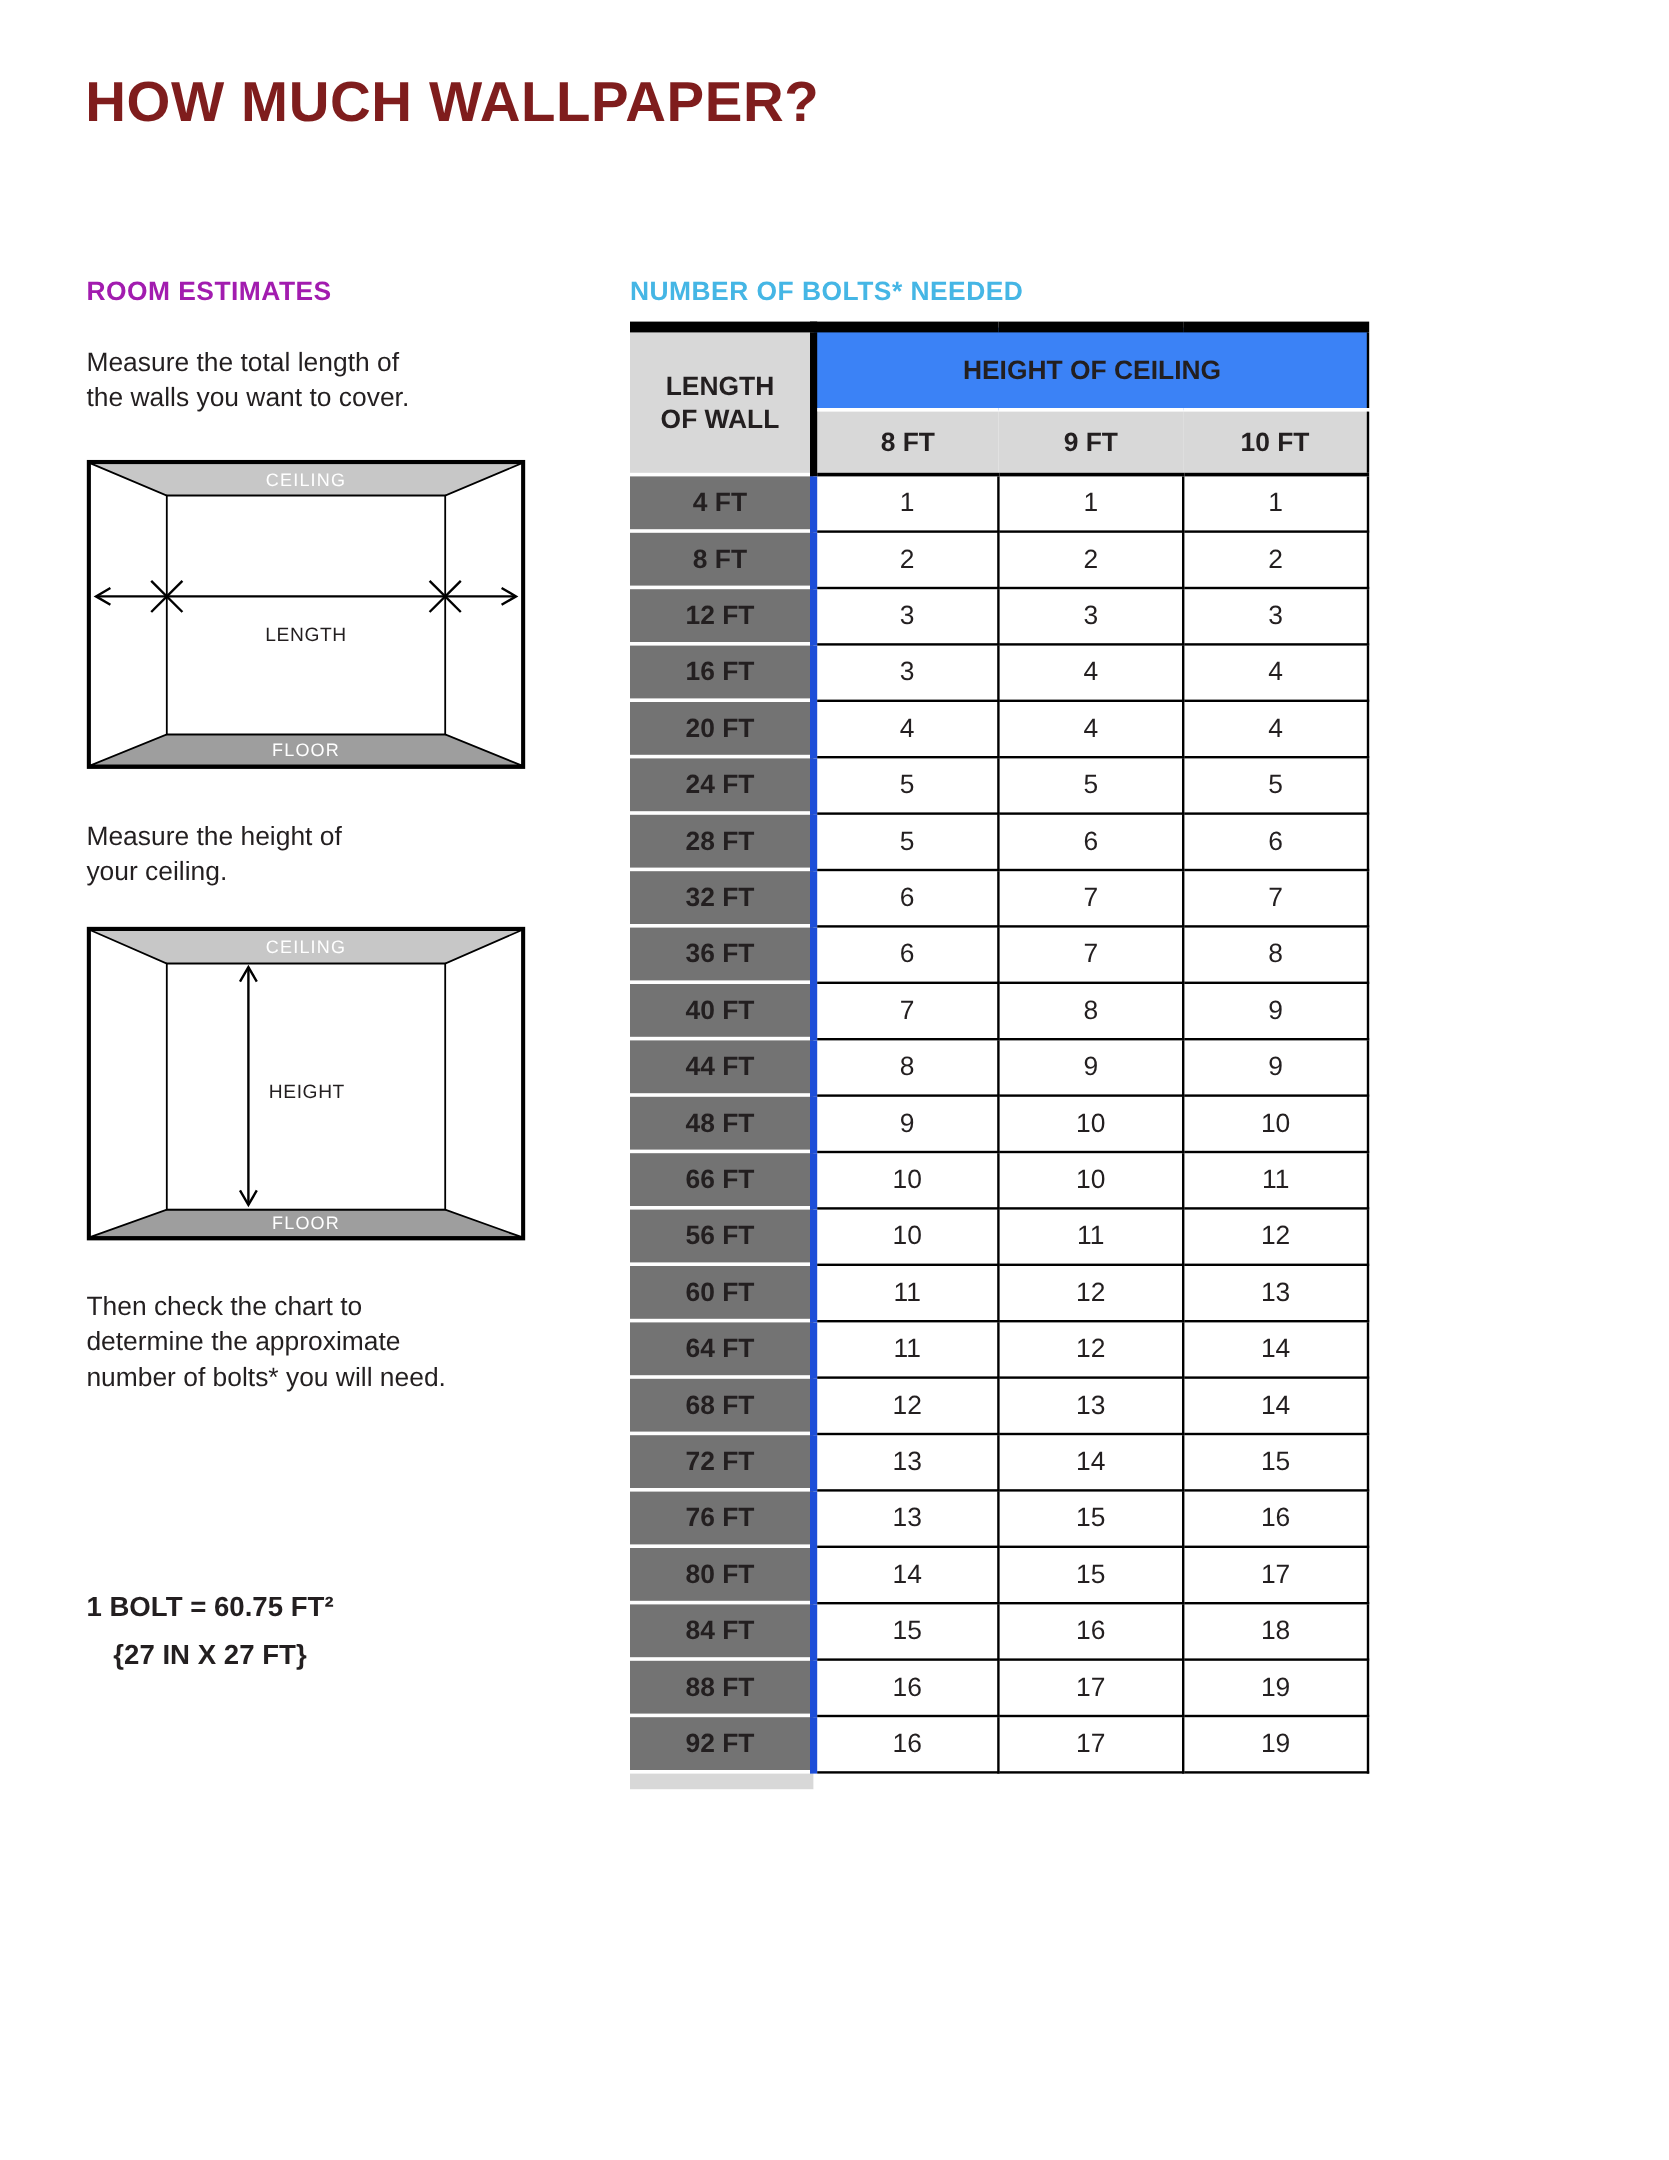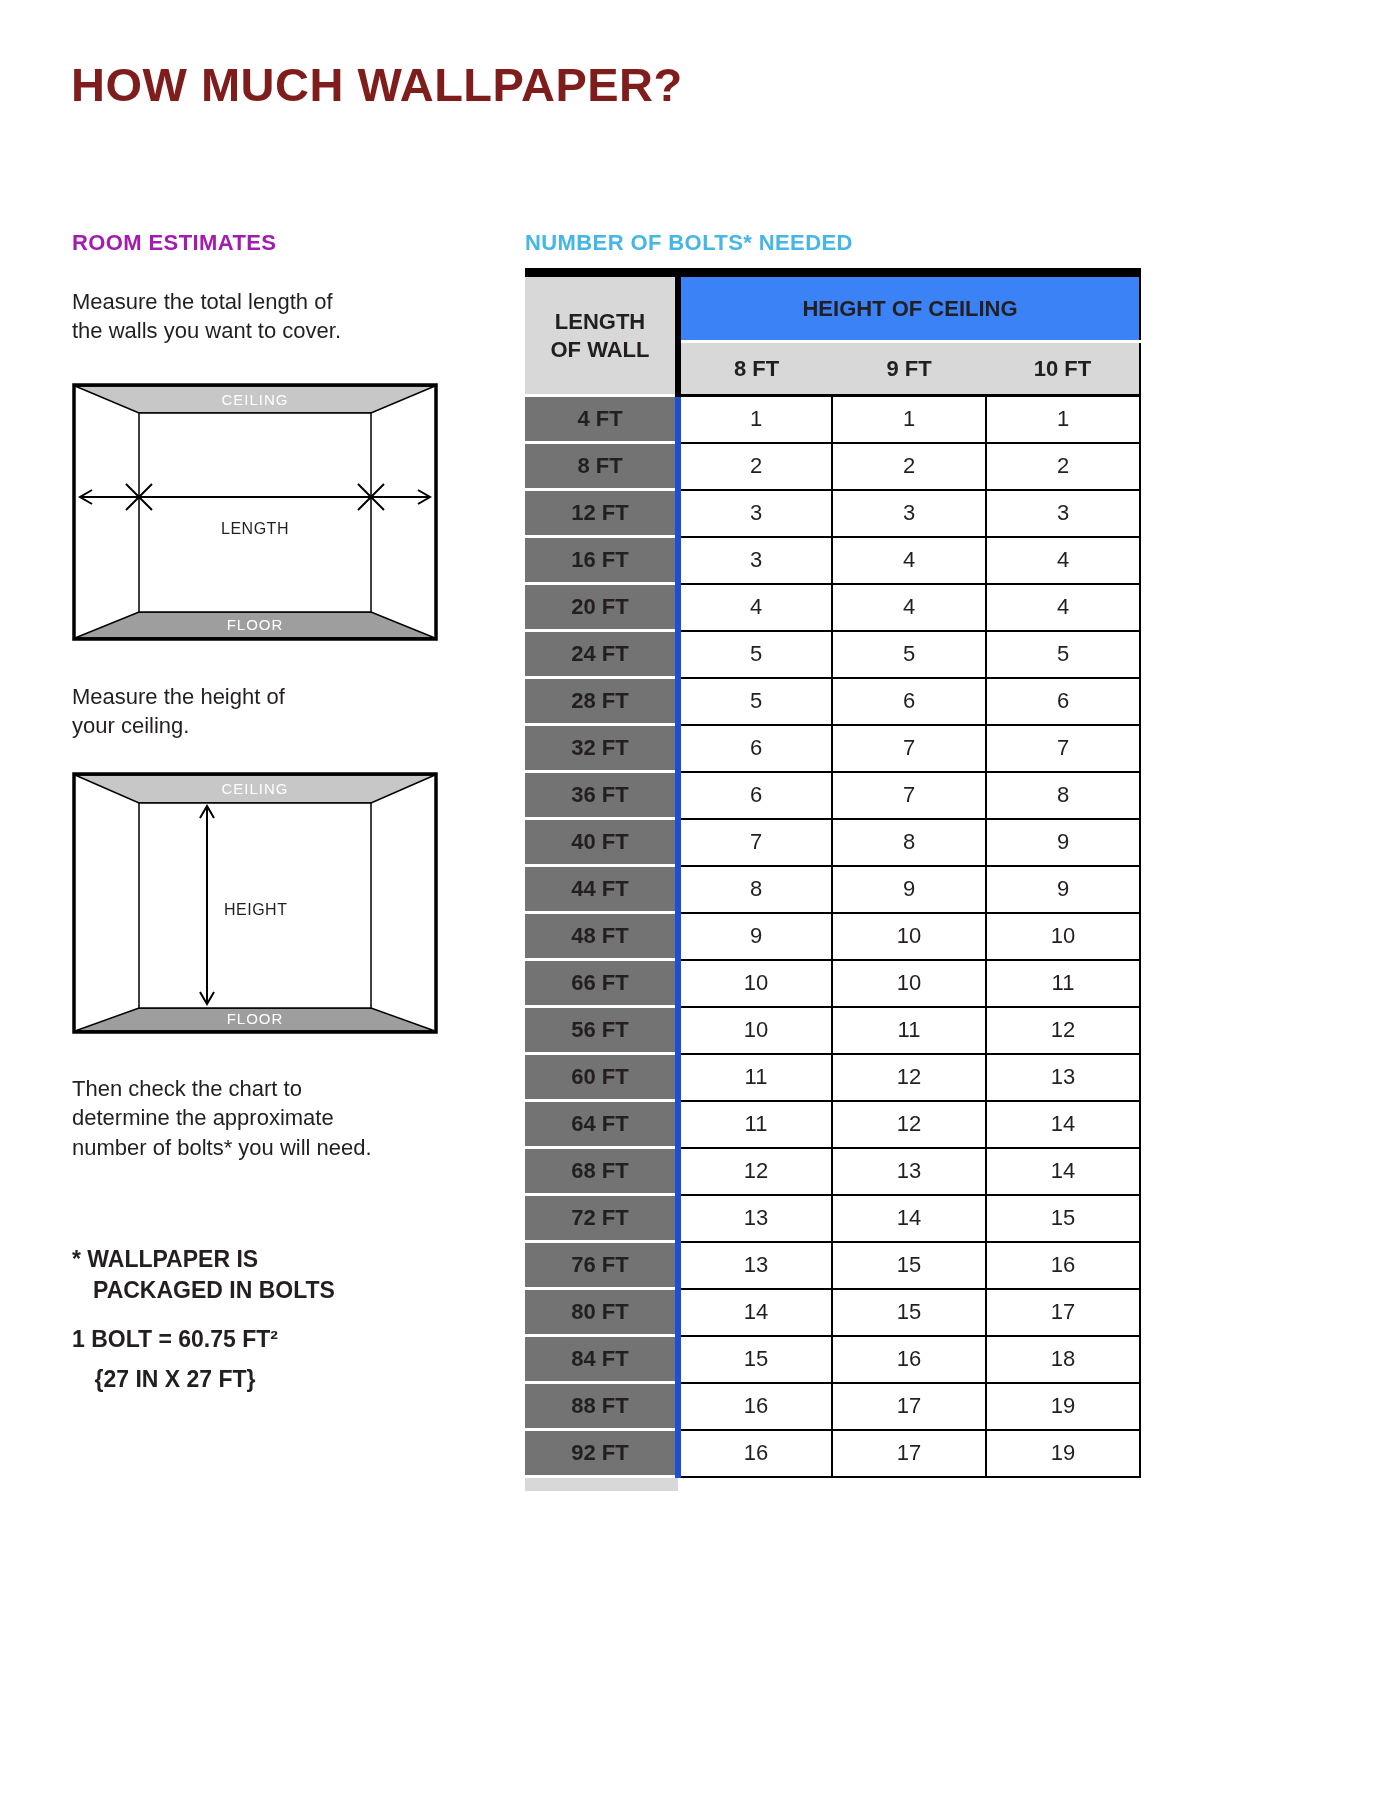--- a/index.html
+++ b/index.html
@@ -173,24 +173,20 @@
     </g>
     <text x="183" y="22" text-anchor="middle" font-size="15" fill="#ffffff" letter-spacing="1">CEILING</text>
     <text x="183" y="252" text-anchor="middle" font-size="15" fill="#ffffff" letter-spacing="1">FLOOR</text>
     <text x="152" y="143" text-anchor="start" font-size="16" fill="#231f20" letter-spacing="0.5">HEIGHT</text>
   </svg>
 
   <div class="step step3">Then check the chart to
 determine the approximate
 number of bolts* you will need.</div>
 
-  <div class="footnote">
-    <div class="line1">* WALLPAPER IS</div>
-    <div class="line2">PACKAGED IN BOLTS</div>
-  </div>
 
   <div class="boltspec">
     <div class="line1">1 BOLT = 60.75 FT²</div>
     <div class="line2">{27 IN X 27 FT}</div>
   </div>
 
   <div class="table-wrap">
     <table class="bolts">
       <colgroup>
         <col style="width:153px">

